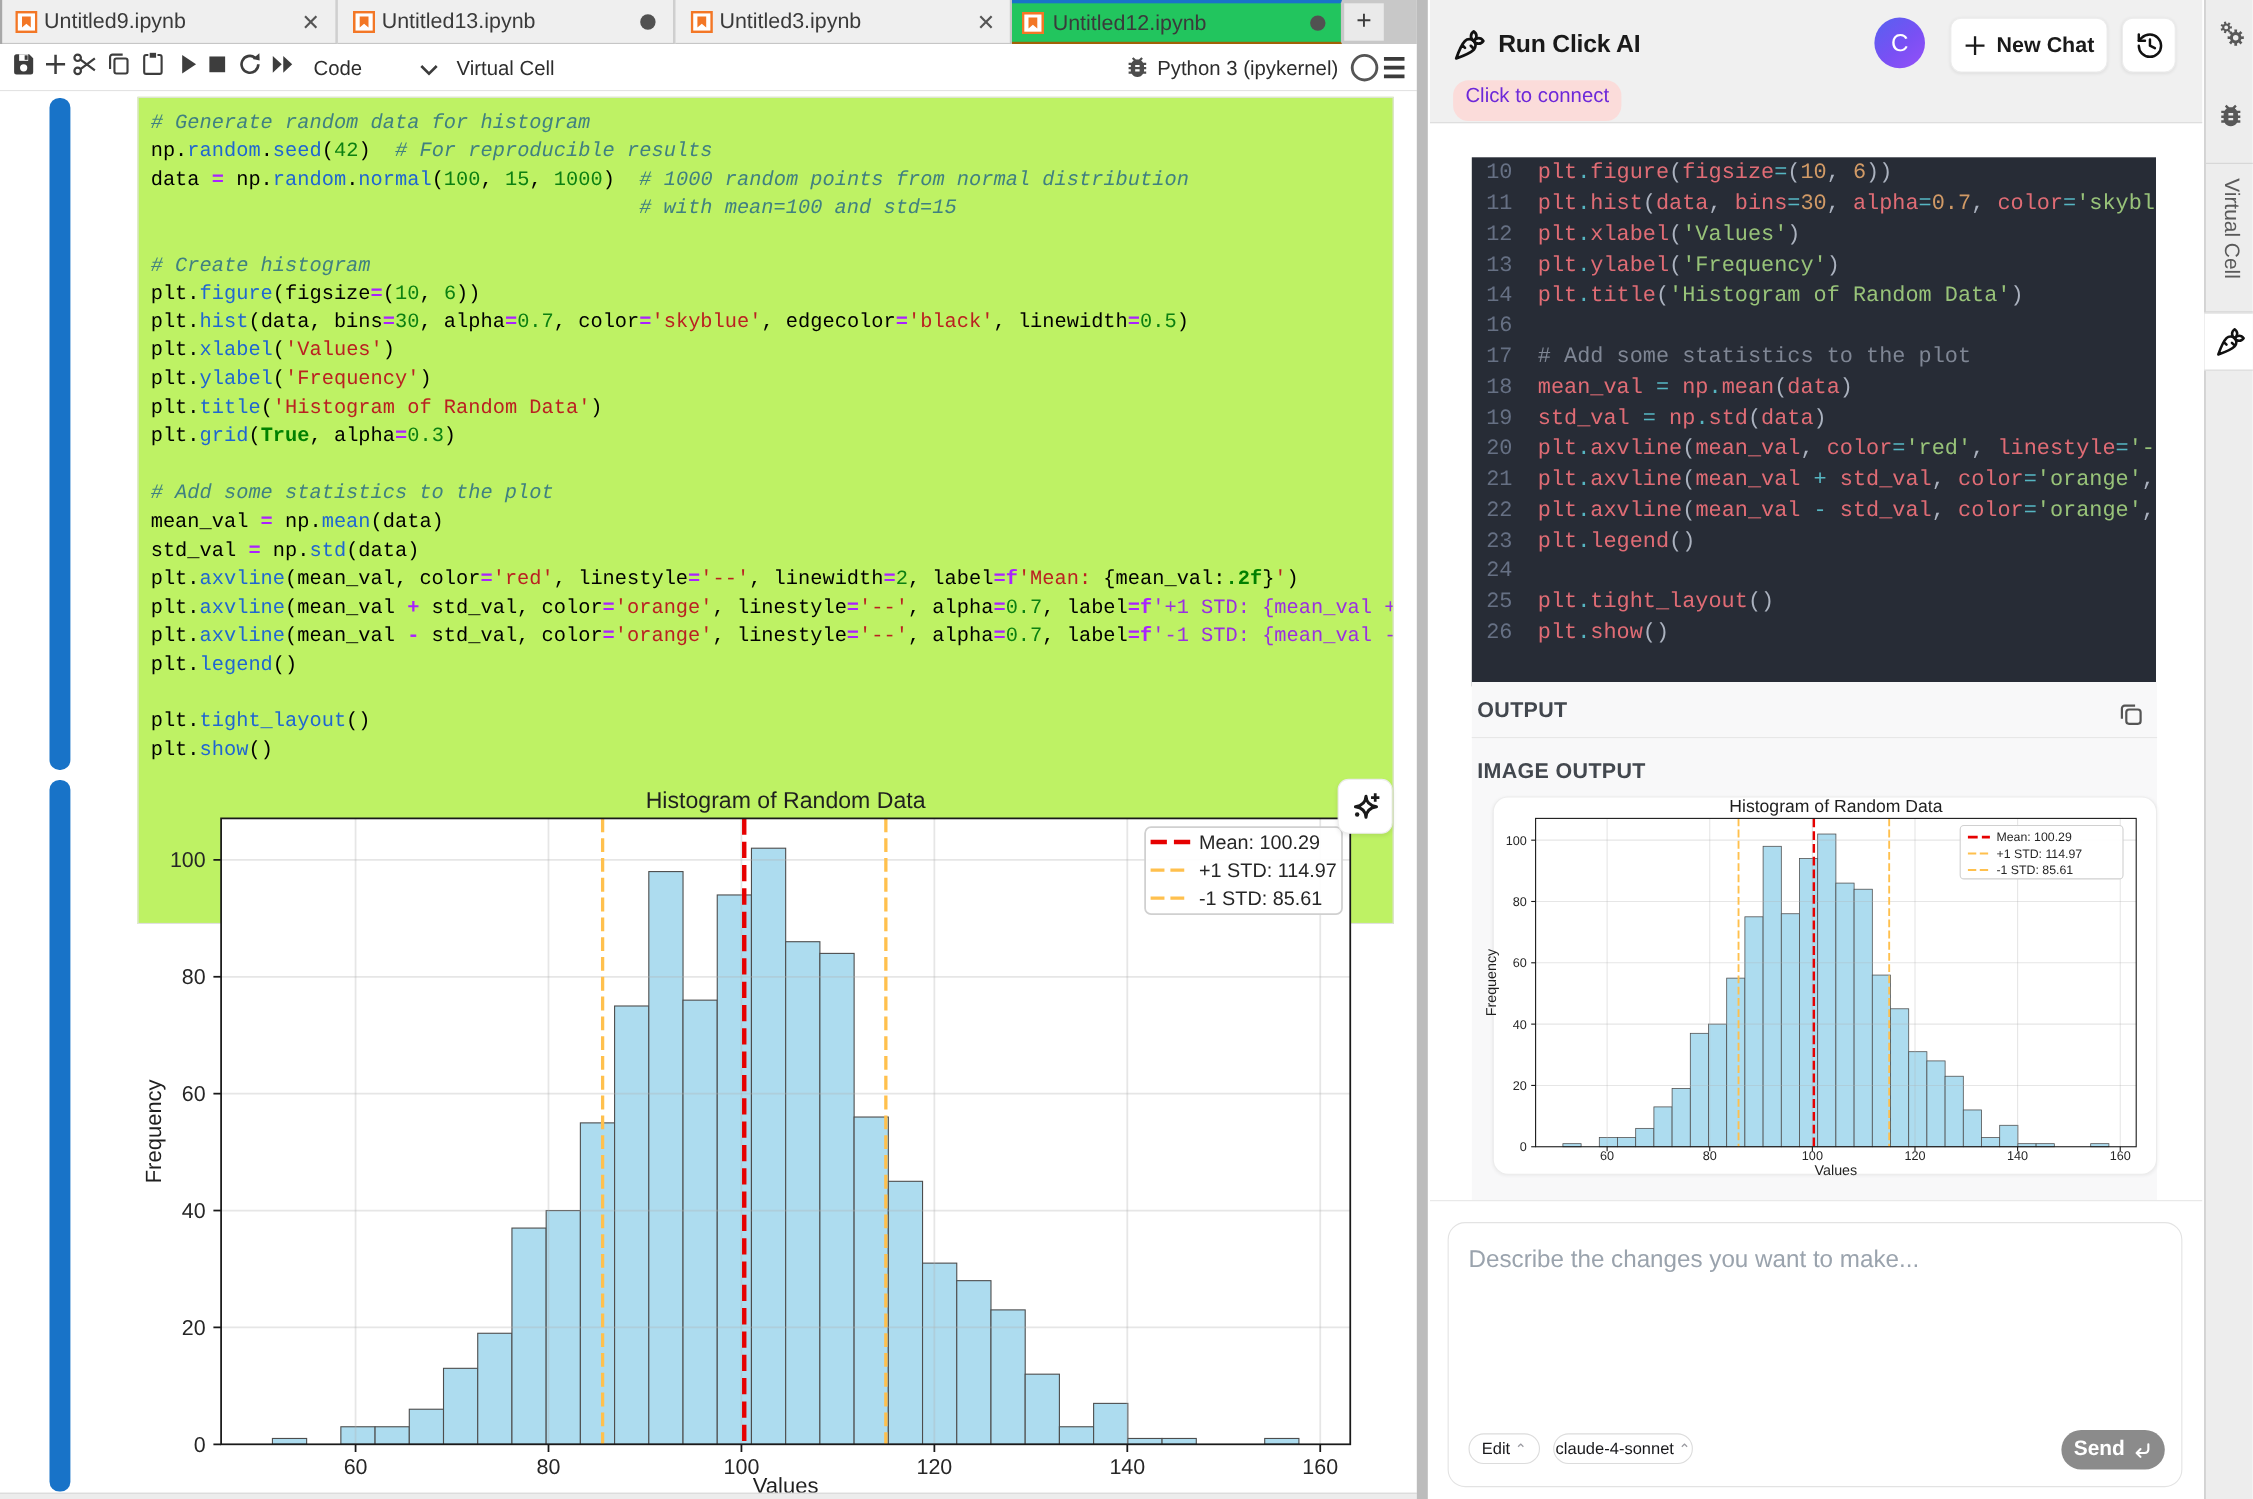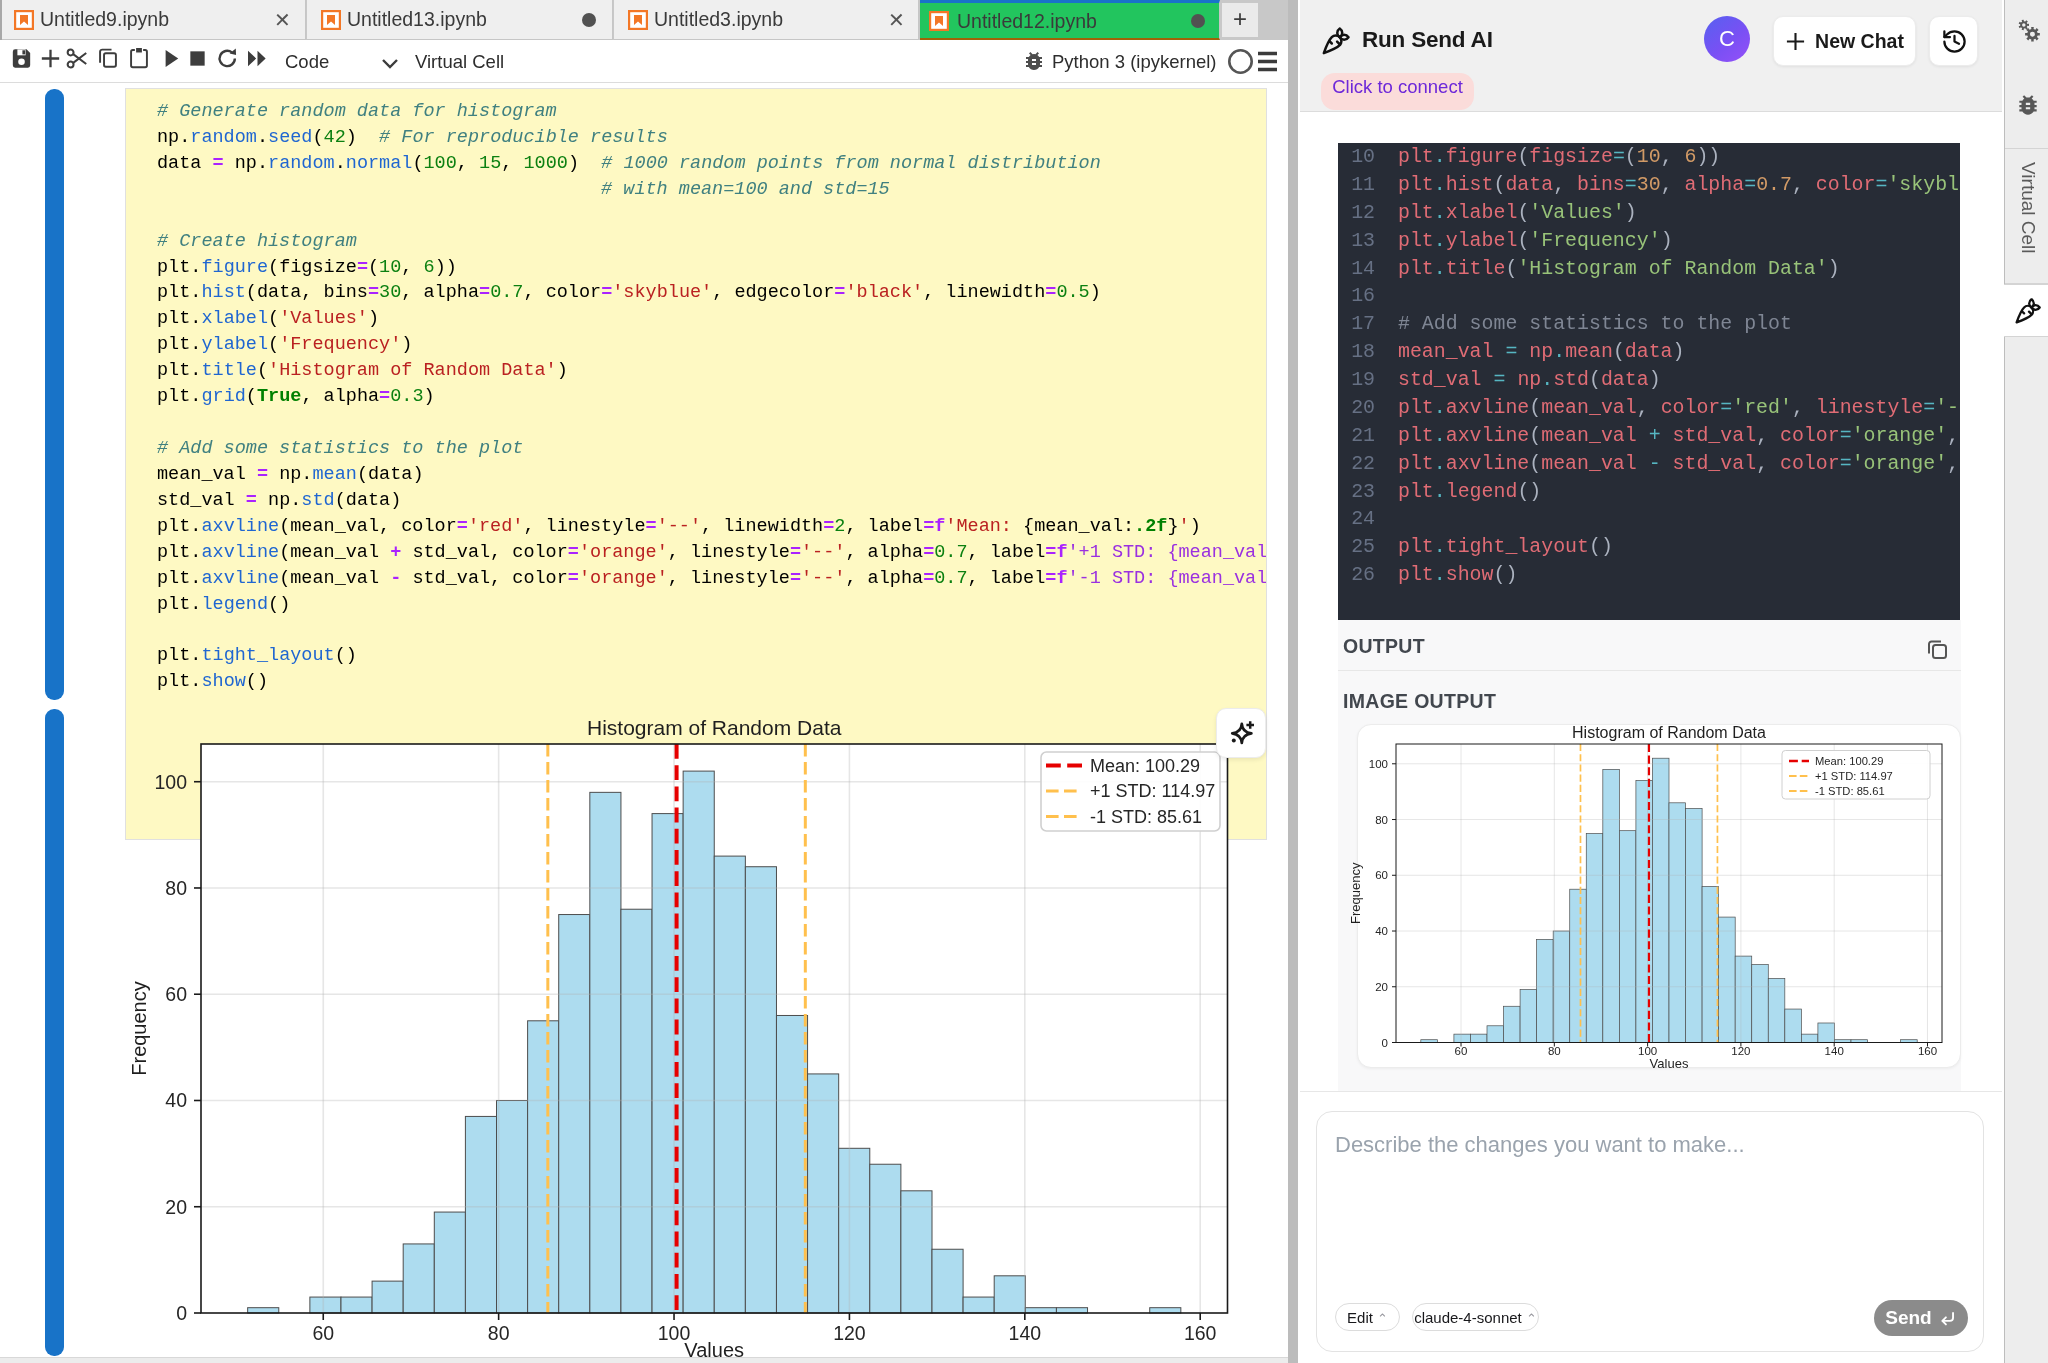--- a/index.html
+++ b/index.html
@@ -16,21 +16,21 @@
 #plusbtn { position:absolute; left:1222px; top:3px; width:36px; height:34px; background:#eaeaea; color:#3c3c3c; font-size:24px; text-align:center; line-height:32px; }
 
 
 #toolbar { left:0; top:40px; width:1288px; height:43px; background:#ffffff; border-bottom:1px solid #dcdcdc; }
 .ticon { position:absolute; top:0; }
 #toolbar .txt { position:absolute; top:11px; font-size:18.5px; color:#2d2d2d; }
 
 
 #nbarea { left:0; top:83px; width:1288px; height:1280px; background:#ffffff; }
 .collapser { position:absolute; left:45px; width:19px; border-radius:9px; background:#1873c8; }
-#incell { position:absolute; left:125px; top:5px; width:1142px; height:752px; background:#fef9c3; border:1px solid #e0e0e0;padding-left:20px; }
+#incell { position:absolute; left:125px; top:5px; width:1142px; height:752px; background:#bef264; border:1px solid #e0e0e0; }
 #incell pre { margin:10px 0 0 11px; font-family:"Liberation Mono", monospace; font-size:18.5px; line-height:25.92px; color:#000; white-space:pre; overflow:hidden; }
 .c { color:#408080; font-style:italic; }
 .k { color:#AA22FF; font-weight:bold; }
 .n { color:#0c8011; }
 .s { color:#BA2121; }
 .b { color:#1f66d1; }
 .t { color:#008000; font-weight:bold; }
 .p { color:#9a30e0; }
 
 
@@ -298,21 +298,21 @@
   <div class="abs" id="botstrip"></div>
   <div class="abs" id="divider"></div>
 
   <div class="abs" id="panel">
     <div id="phead">
       <svg style="position:absolute;left:21px;top:26px;" width="30" height="30" viewBox="0 0 24 24" fill="none" stroke="#111" stroke-width="2" stroke-linecap="round" stroke-linejoin="round">
           <path d="M2.27 21.7s9.87-3.5 12.73-6.36a4.5 4.5 0 0 0-6.36-6.37C5.77 11.84 2.27 21.7 2.27 21.7zM8.64 14l-2.05-2.04M15.34 15l-2.46-2.46"></path>
           <path d="M22 9s-1.33-2-3.5-2C16.86 7 15 9 15 9s1.33 2 3.5 2S22 9 22 9z"></path>
           <path d="M15 2s-2 1.33-2 3.5S15 9 15 9s2-1.84 2-3.5C17 3.33 15 2 15 2z"></path>
         </svg>
-      <div id="ptitle">Run Send AI</div>
+      <div id="ptitle">Run Click AI</div>
       <div id="avatar">C</div>
       <div id="newchat">
           <svg width="21" height="21" viewBox="0 0 22 22">
             <path d="M11 2 V20 M2 11 H20" stroke="#1a1a1a" stroke-width="2.2"></path>
           </svg>
           <span>New Chat</span>
         </div>
       <div id="histbtn">
           <svg style="margin:11px 0 0 11px;" width="27" height="27" viewBox="0 0 24 24" fill="none" stroke="#111" stroke-width="2" stroke-linecap="round" stroke-linejoin="round">
             <path d="M3 12a9 9 0 1 0 9-9 9.75 9.75 0 0 0-6.74 2.74L3 8"></path>

